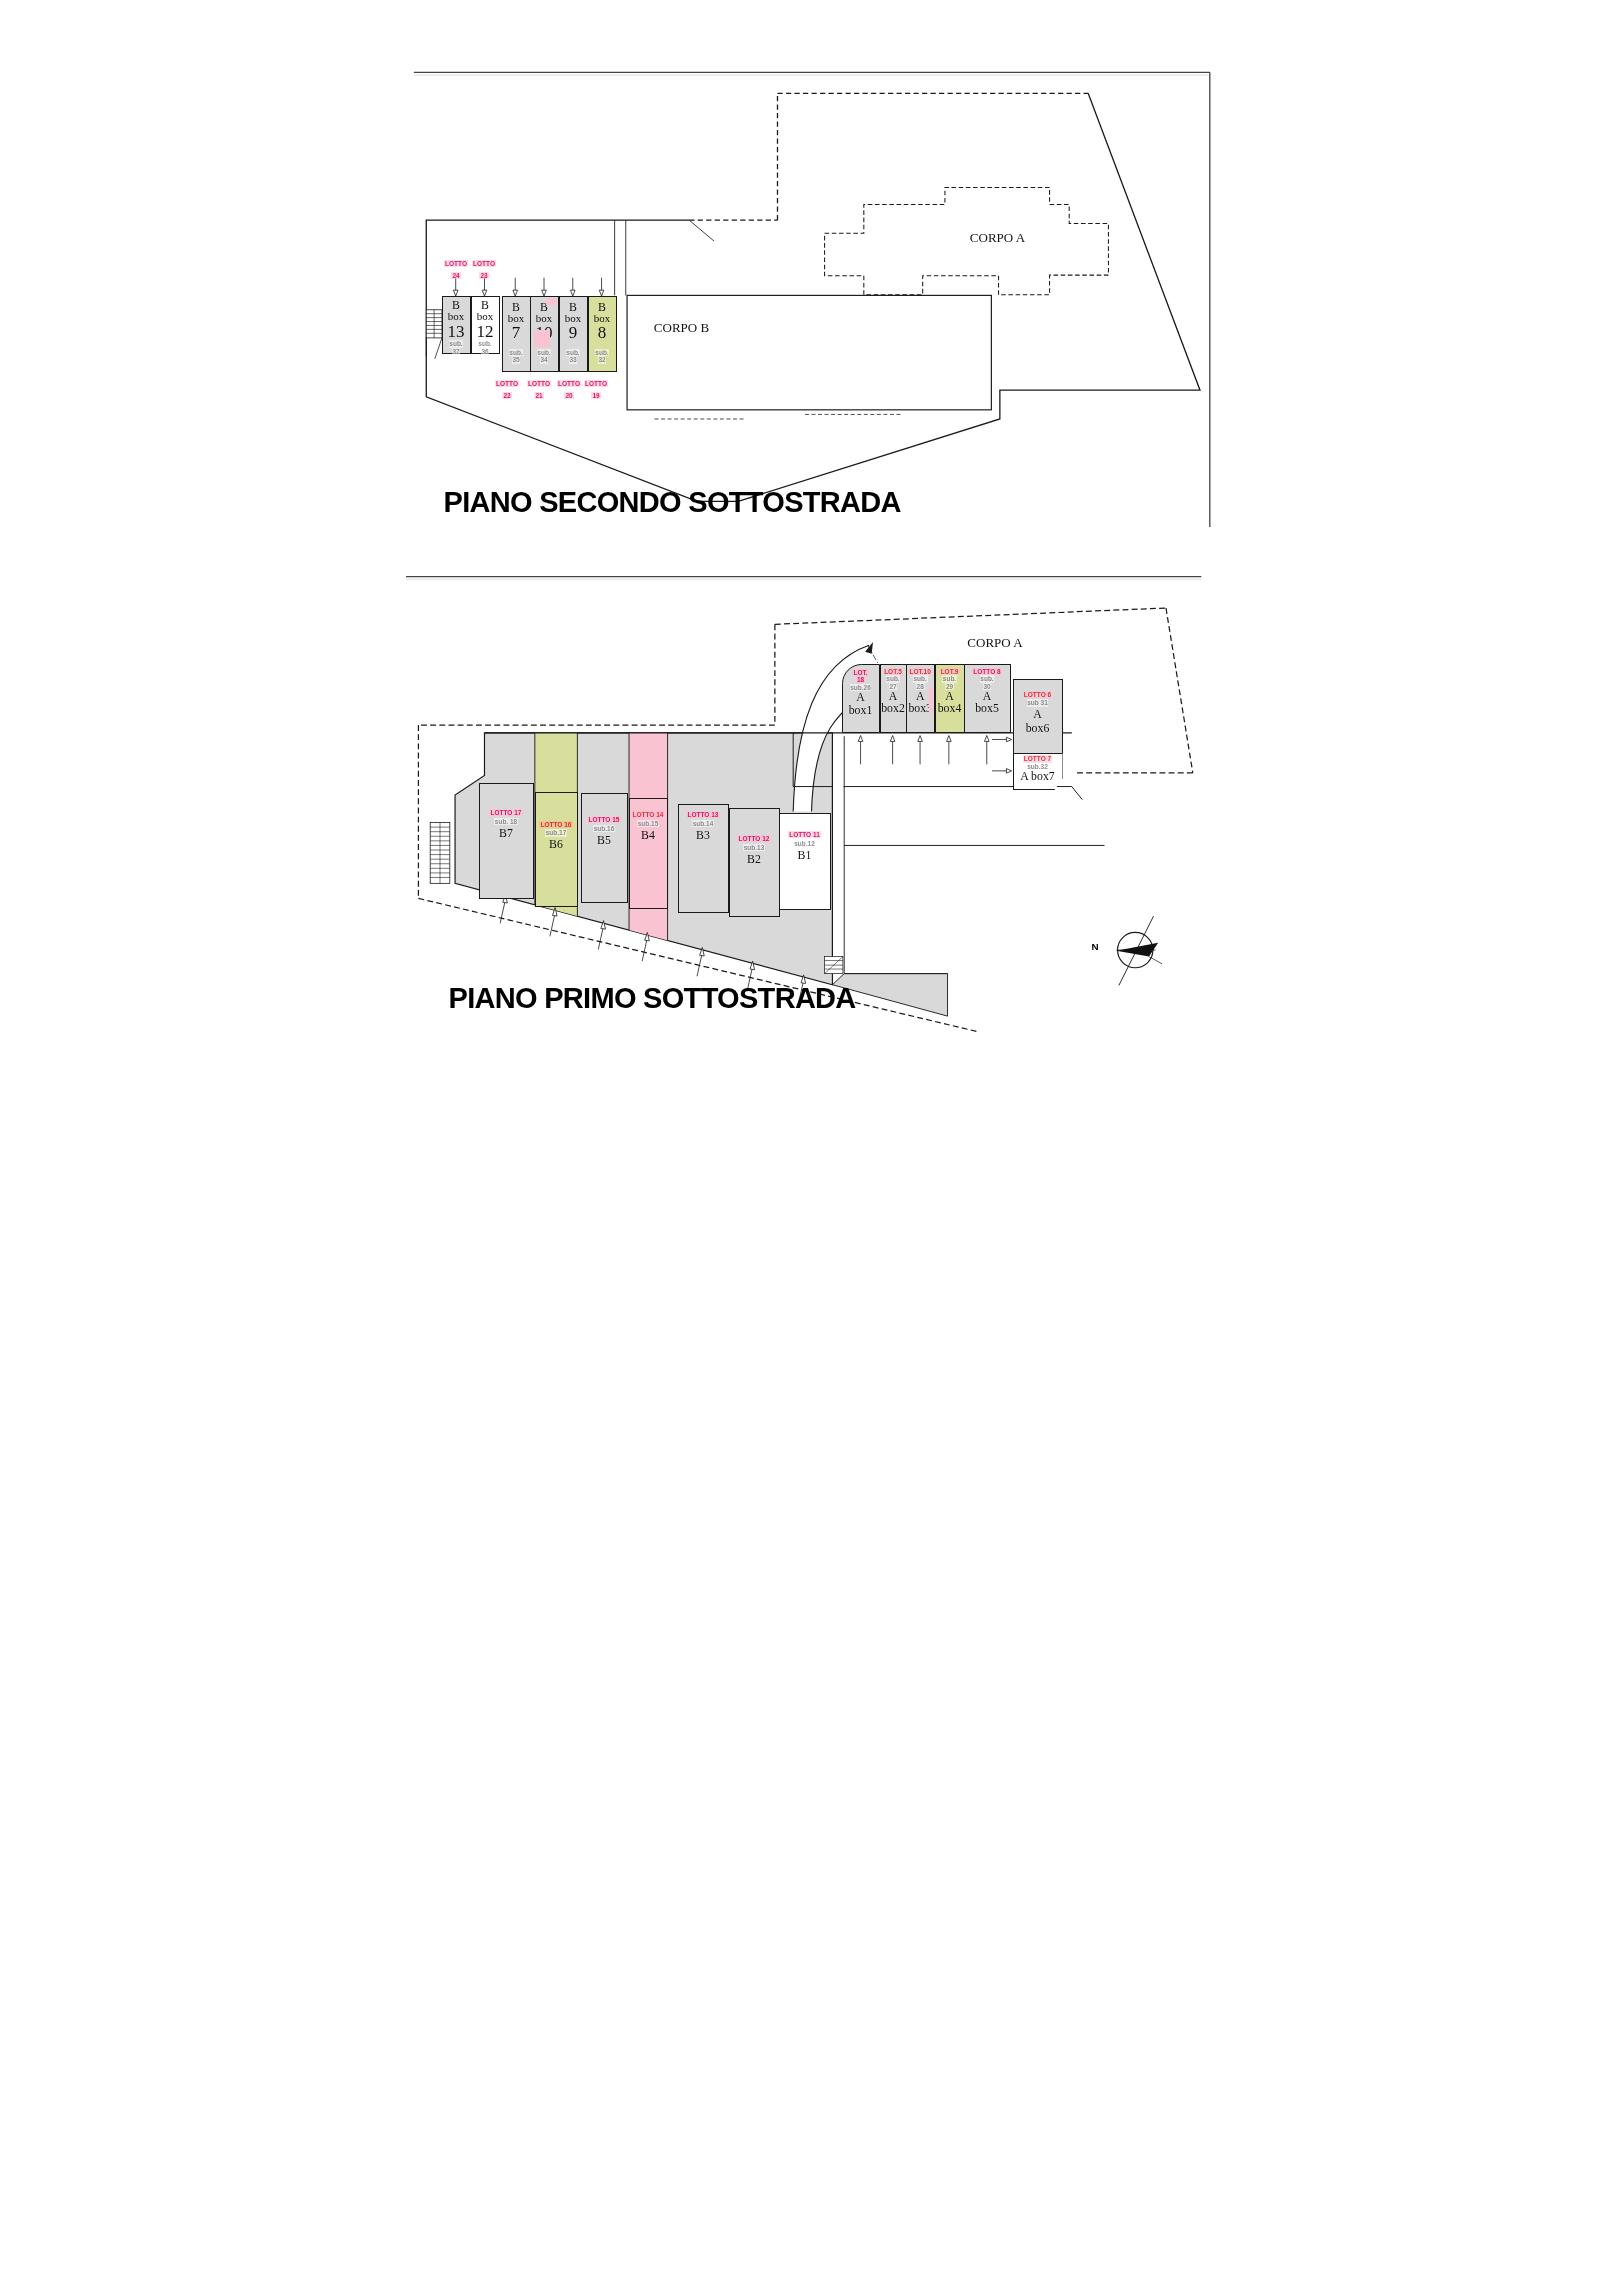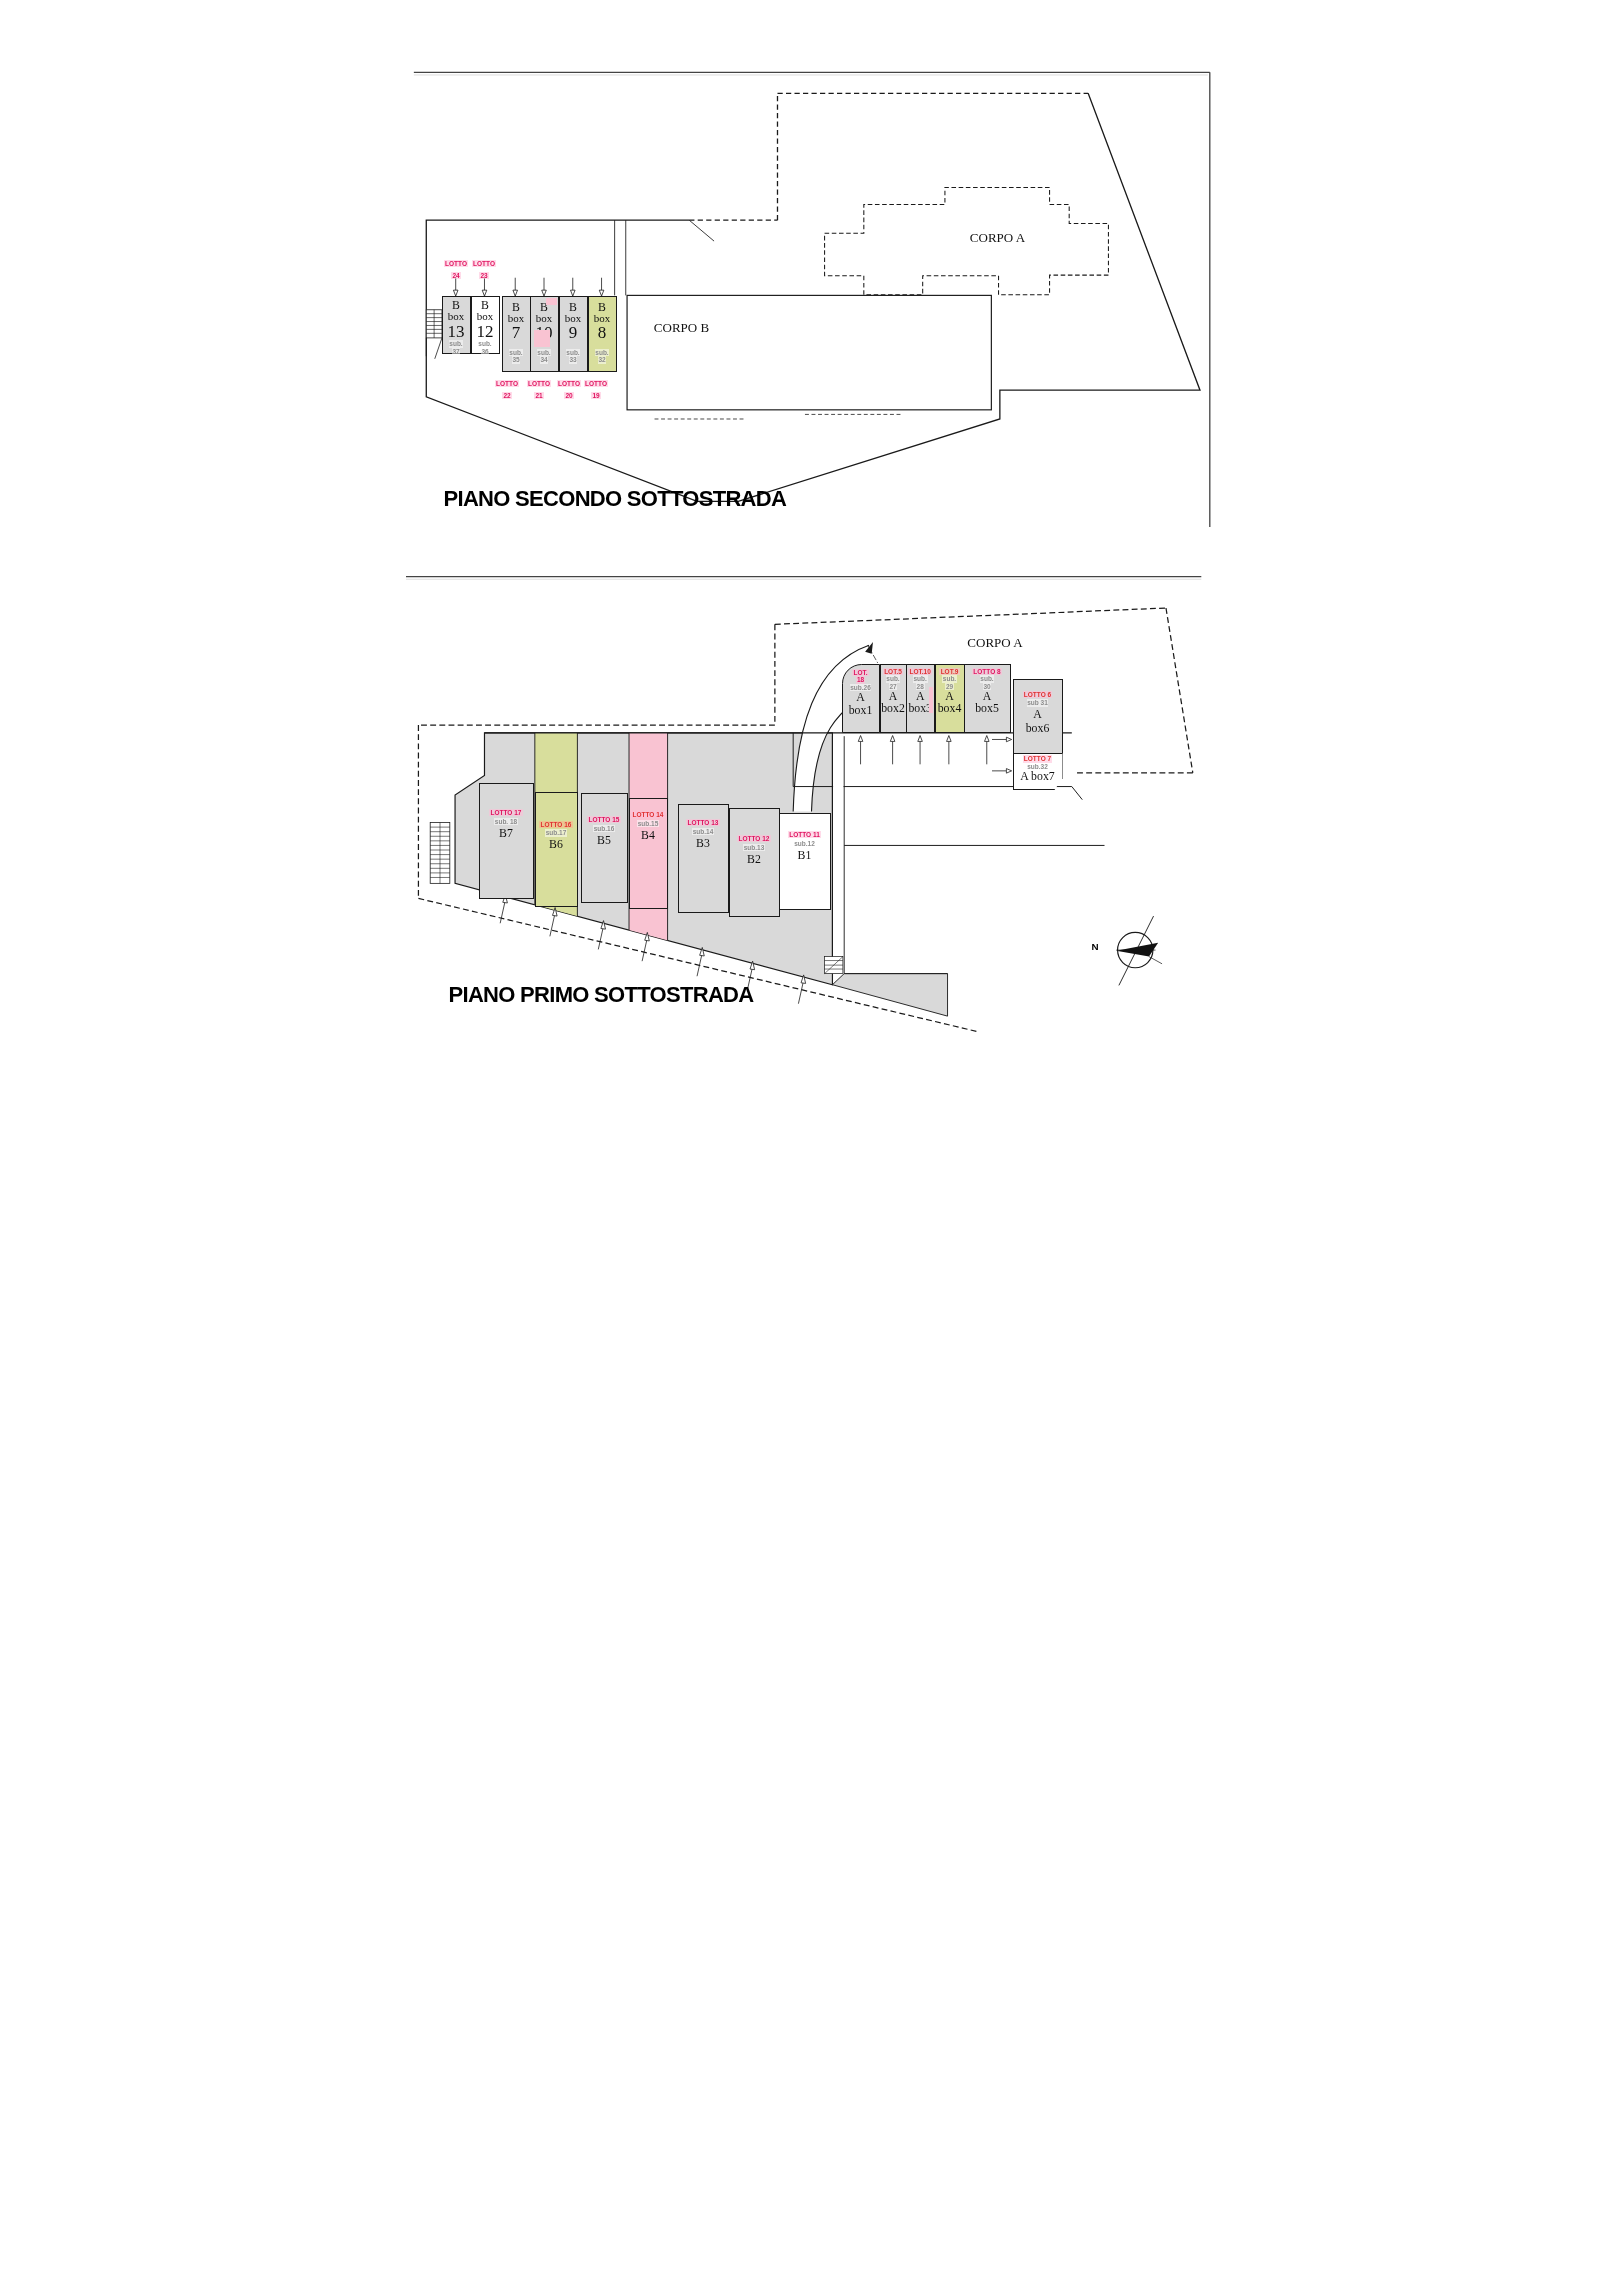--- a/index.html
+++ b/index.html
@@ -16,21 +16,21 @@
   .lotto{color:#e0135f;font-weight:bold;font-size:6.5px;line-height:1.15;
          background:rgba(255,190,215,.55);padding:0 1.3px;display:inline-block;}
   .lotto.red{color:#e03131;}
   .lotto.salmon{background:rgba(250,180,140,.6);}
   .sub{color:#8d8d8d;font-weight:bold;font-size:6.5px;line-height:1.18;
        background:rgba(255,255,255,.5);padding:0 0.7px;display:inline-block;}
   .big-letter{font-family:"Liberation Serif",serif;font-size:11.8px;line-height:1.02;}
   .big-word{font-family:"Liberation Serif",serif;font-size:11px;line-height:1.05;}
   .big-num{font-family:"Liberation Serif",serif;font-size:17px;line-height:1.05;}
   .bname{font-family:"Liberation Serif",serif;font-size:11.8px;line-height:1.1;}
-  .title{position:absolute;font-weight:bold;font-size:22px;letter-spacing:-0.7px;color:#000;
+  .title{position:absolute;font-weight:bold;font-size:29px;letter-spacing:-0.7px;color:#000;
          white-space:nowrap;font-family:"Liberation Sans",sans-serif;}
   .corpo{position:absolute;font-family:"Liberation Serif",serif;font-size:13px;color:#111;
          text-align:center;white-space:nowrap;}
   .lotto-tag{position:absolute;text-align:center;line-height:1.1;}
   .patch{position:absolute;background:#f9c3d2;}
   .north{position:absolute;font-weight:bold;font-size:9.8px;color:#000;}
   .spacer{flex:0 0 6.5px;}
 </style>
 </head>
 <body>
@@ -307,21 +307,21 @@
     <div class="bx gray" style="left:175px;top:793px;width:47px;height:110px;padding-top:22px;gap:1.3px;">
       <span class="lotto">LOTTO 15</span>
       <span class="sub">sub.16</span>
       <span class="bname">B5</span>
     </div>
     <div class="bx pinkbg" style="left:223px;top:798px;width:39px;height:111px;padding-top:12px;gap:1.3px;">
       <span class="lotto red">LOTTO 14</span>
       <span class="sub">sub.15</span>
       <span class="bname">B4</span>
     </div>
-    <div class="bx gray" style="left:272px;top:804px;width:51px;height:109px;padding-top:14px;gap:1.3px;">
+    <div class="bx gray" style="left:272px;top:804px;width:51px;height:109px;padding-top:6px;gap:1.3px;">
       <span class="lotto">LOTTO 13</span>
       <span class="sub">sub.14</span>
       <span class="bname">B3</span>
     </div>
     <div class="bx gray" style="left:323px;top:808px;width:51px;height:109px;padding-top:26px;gap:1.3px;">
       <span class="lotto">LOTTO 12</span>
       <span class="sub">sub.13</span>
       <span class="bname">B2</span>
     </div>
     <div class="bx whitebg" style="left:373px;top:813px;width:52px;height:97px;padding-top:17px;gap:1.3px;">

